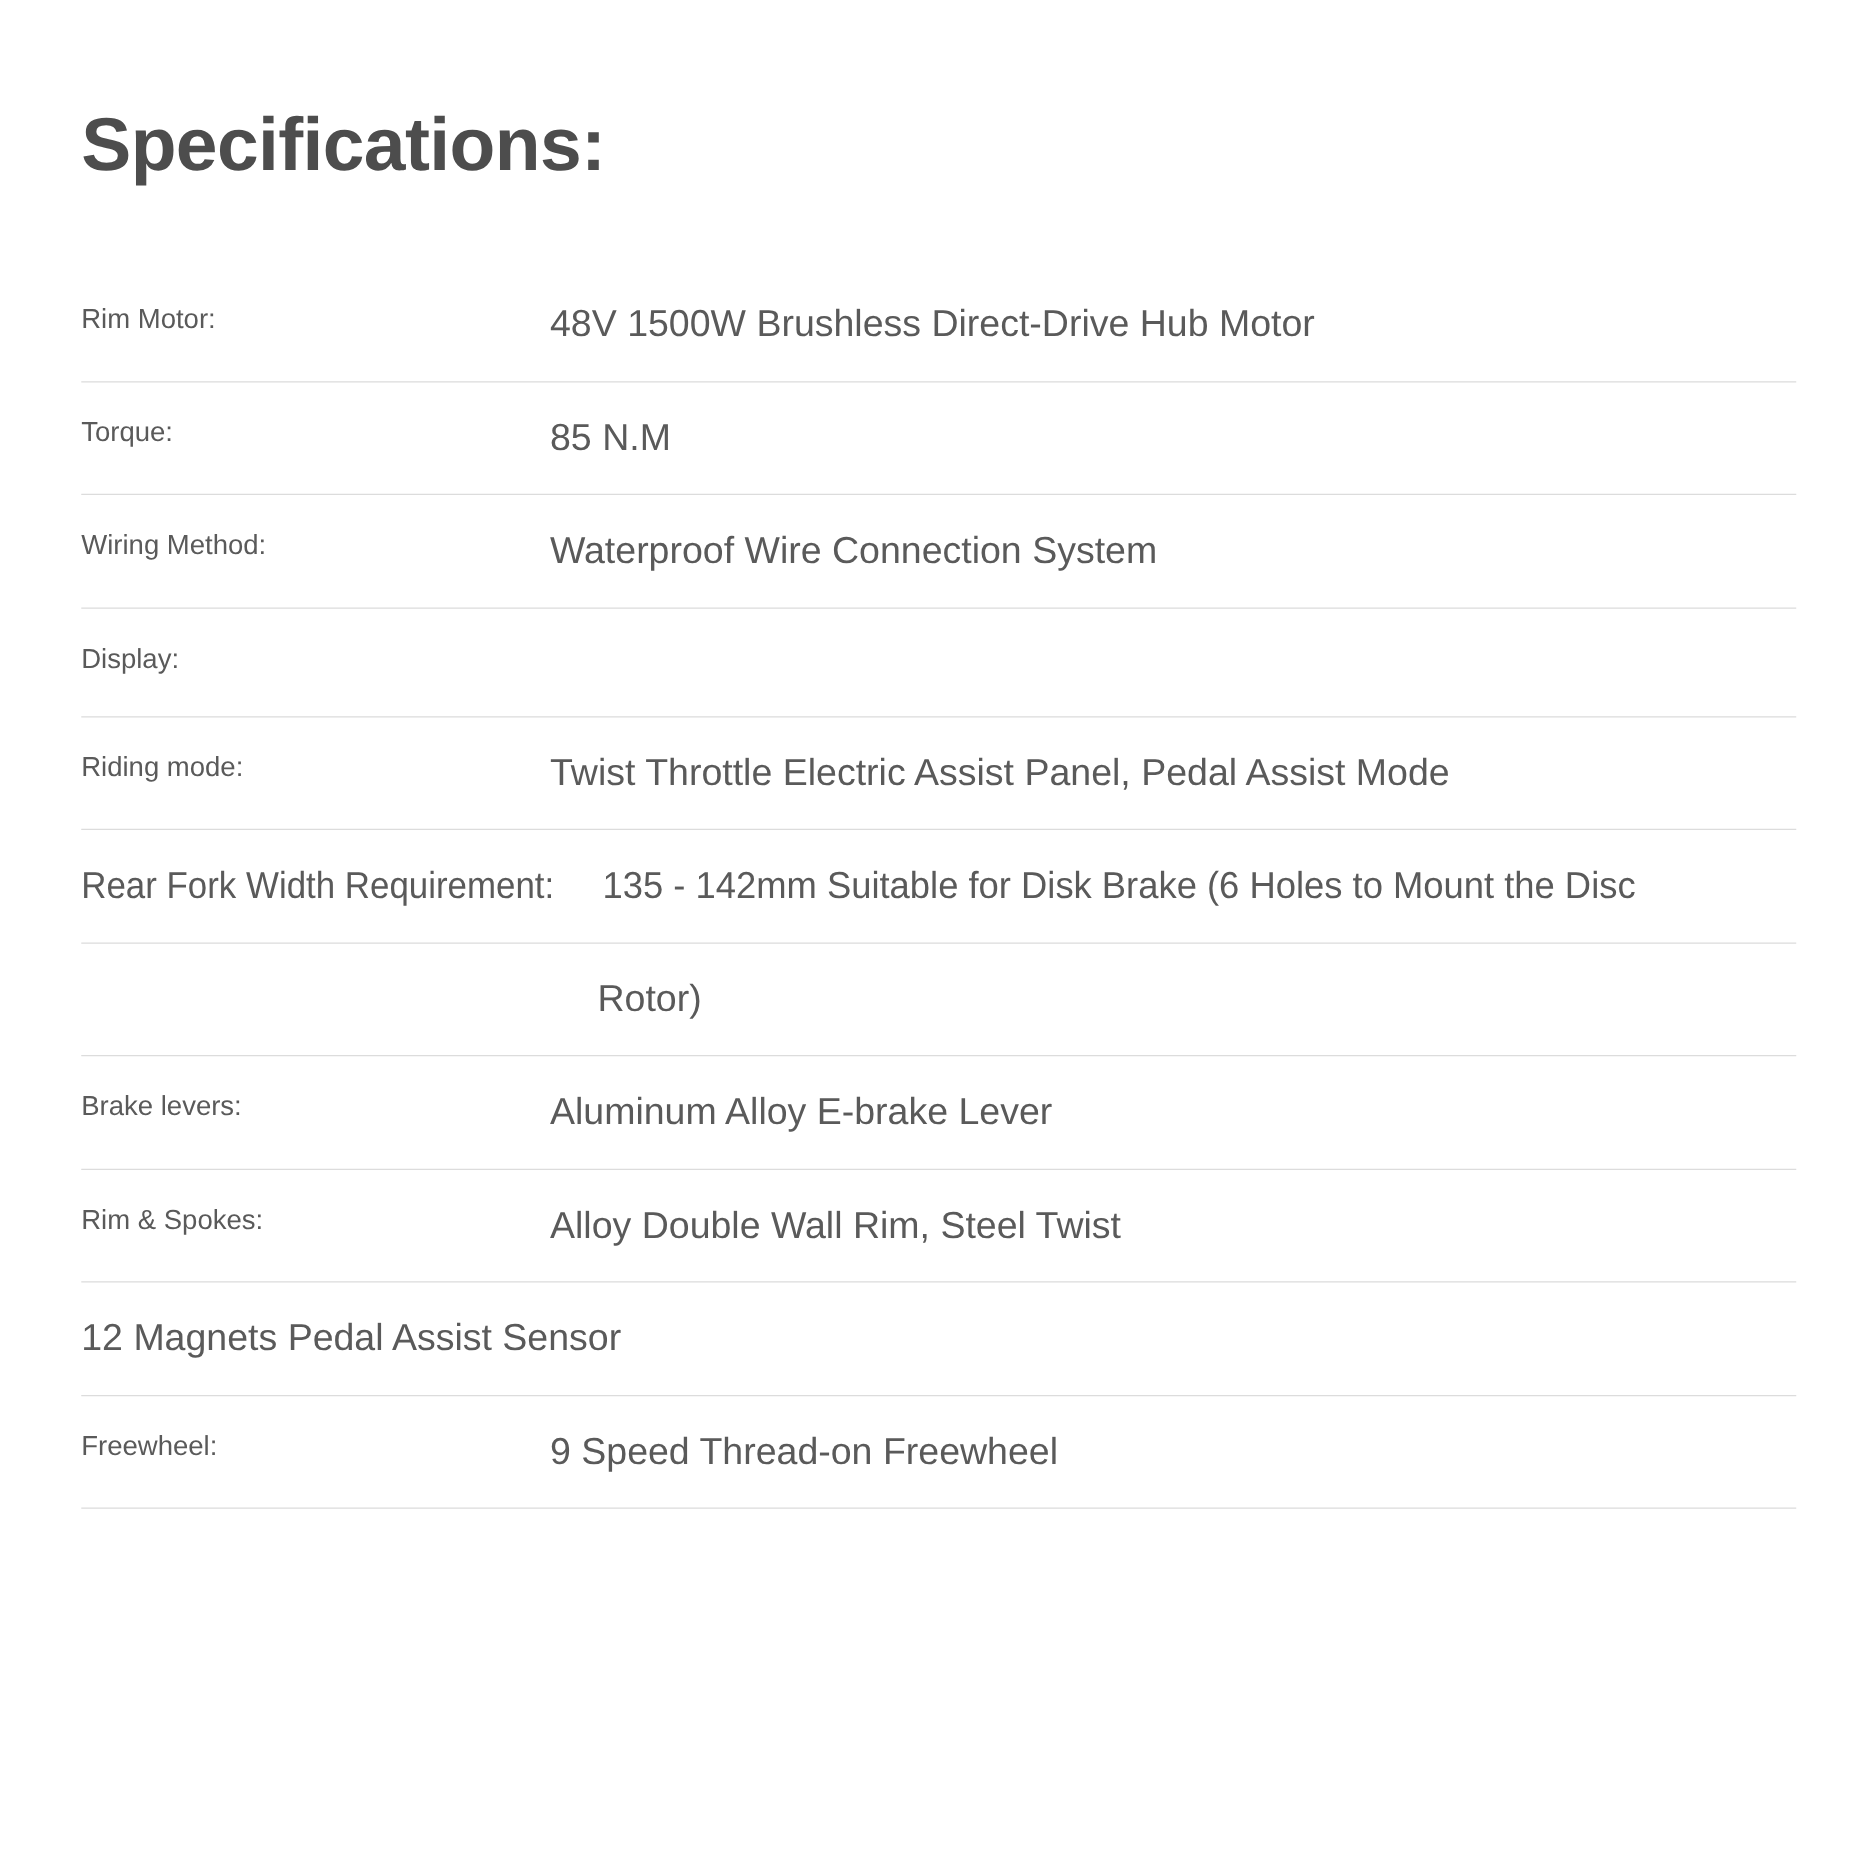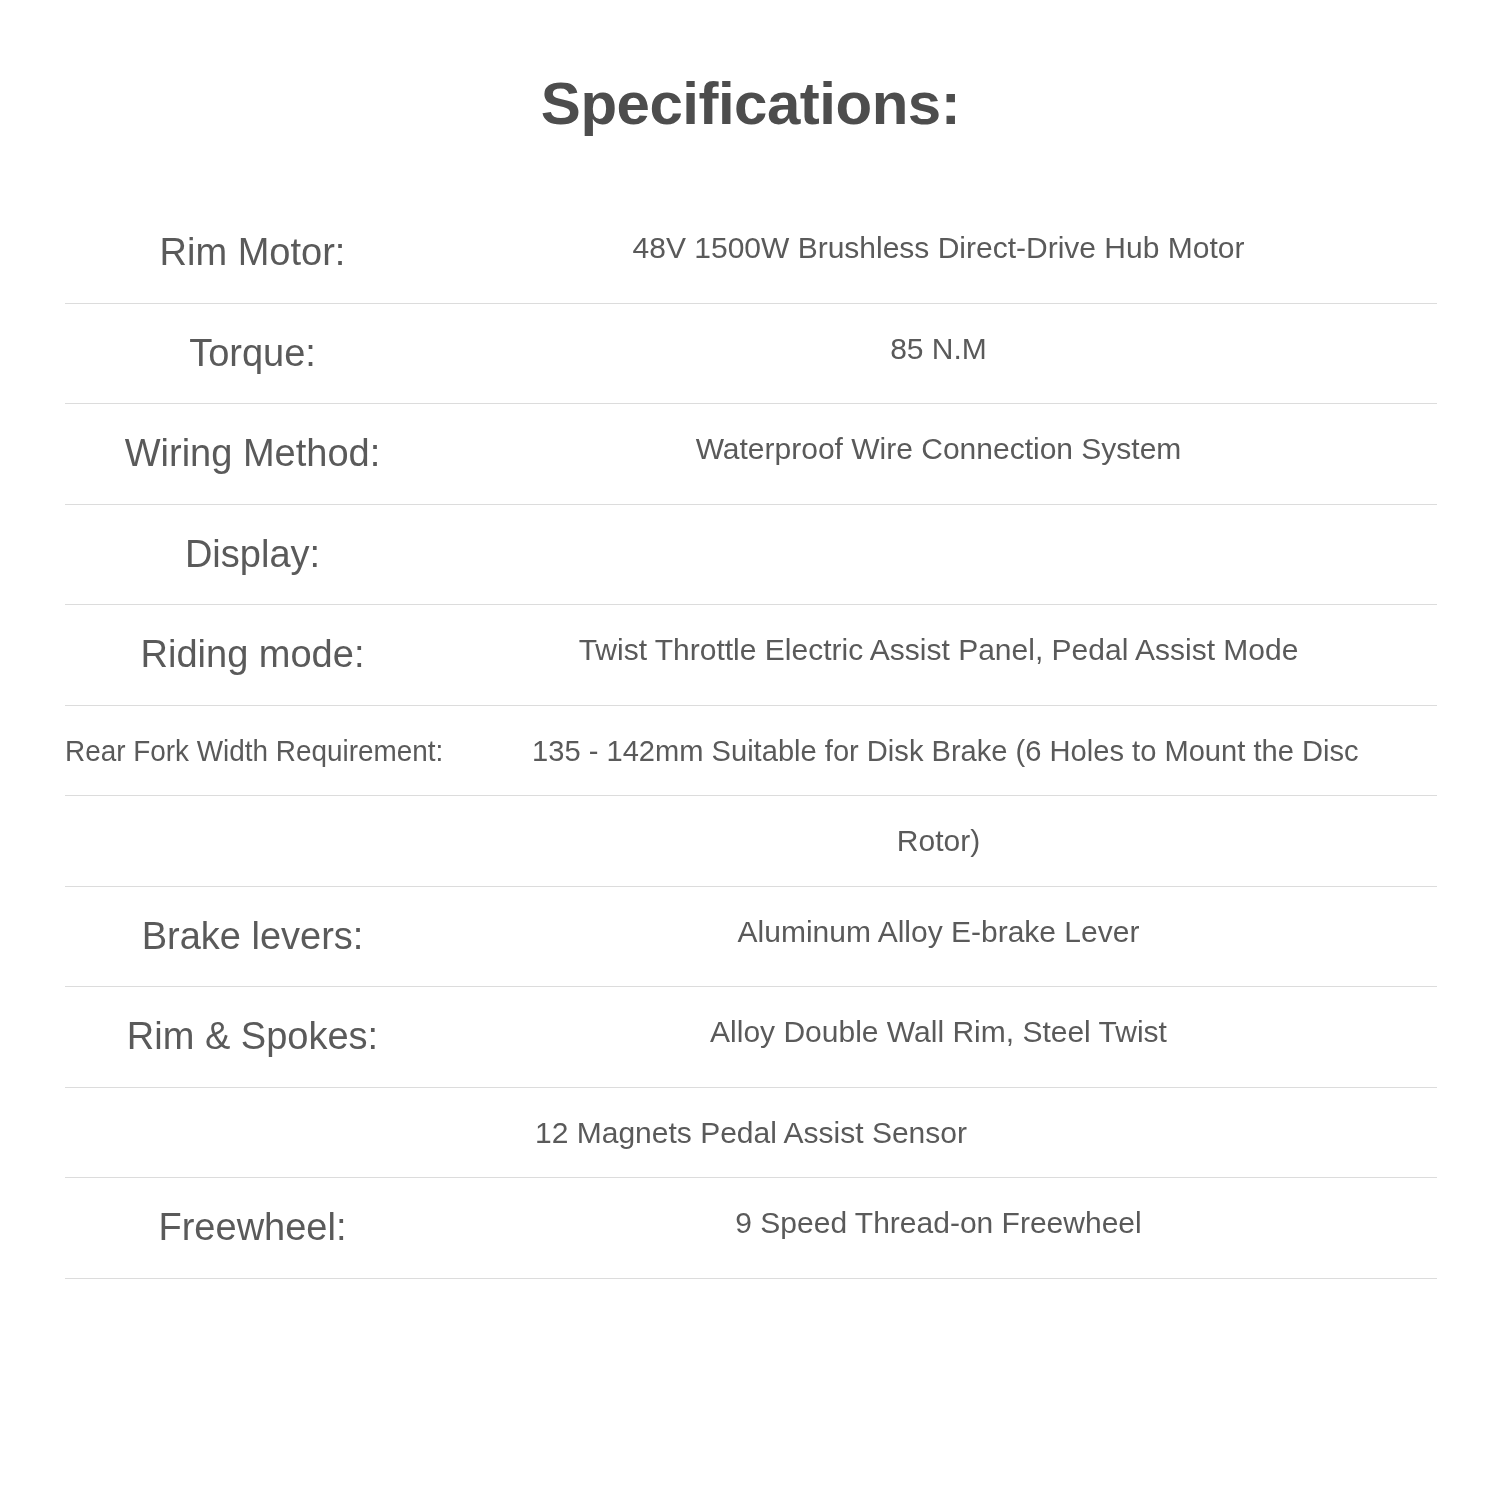--- a/index.html
+++ b/index.html
@@ -12,22 +12,21 @@
     background: #ffffff;
     font-family: "Liberation Sans", sans-serif;
     color: #595959;
     overflow: hidden;
   }
   .page {
     position: relative;
     width: 1501px;
     height: 1103px;
     box-sizing: border-box;
-    padding: 0 65px;
-    text-align: center;
+    padding: 12px 65px;
   }
   .title {
     font-size: 60px;
     font-weight: bold;
     color: #4d4d4d;
     letter-spacing: -0.5px;
     margin: 0;
     padding-top: 72px;
     padding-left: 0;
     line-height: 1.05;
@@ -42,21 +41,21 @@
     border-bottom: 1px solid #dcdcdc;
     min-height: 87px;
     box-sizing: border-box;
   }
   .spec-row:first-child {
     border-top: none;
   }
   .spec-label {
     width: 375px;
     flex: 0 0 375px;
-    font-size: 38px;
+    font-size: 22px;
     color: #5a5a5a;
     padding-top: 26px;
     padding-bottom: 26px;
     line-height: 1.25;
     white-space: nowrap;
   }
   .spec-value {
     flex: 1 1 auto;
     font-size: 30px;
     color: #5a5a5a;
@@ -74,20 +73,21 @@
     transform-origin: left center;
     padding-right: 10px;
   }
   .spec-row.wide .spec-value {
     white-space: nowrap;
     transform: scaleX(0.97);
     transform-origin: left center;
   }
   .spec-row.continuation {
     min-height: 87px;
+    gap: 38px;
   }
   .spec-row.continuation .spec-label {
     width: 375px;
     flex: 0 0 375px;
   }
 </style>
 </head>
 <body>
 
 <div class="page">

